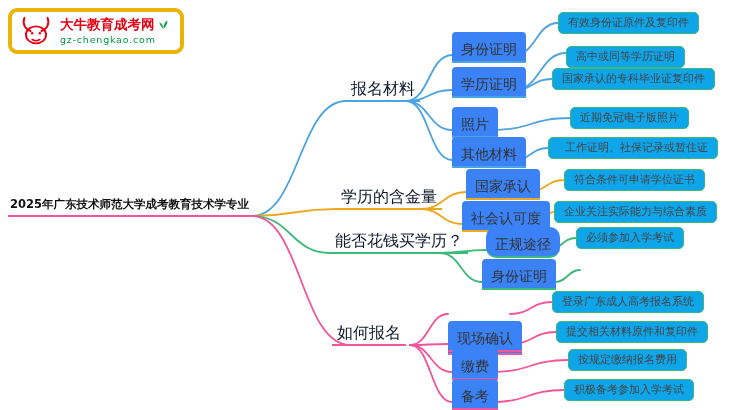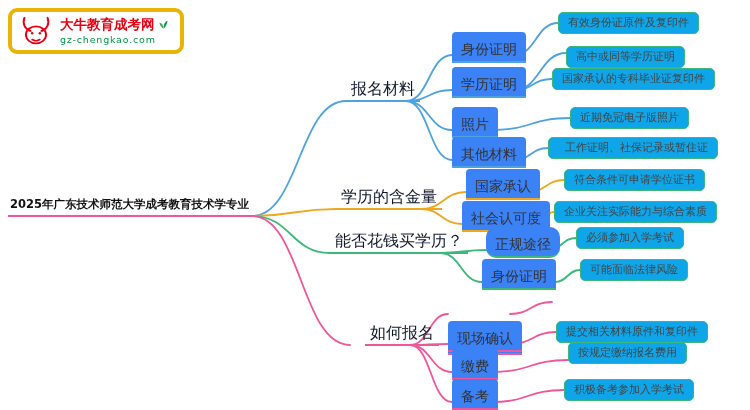--- a/index.html
+++ b/index.html
@@ -93,21 +93,21 @@
       </div>
       <div class="logo-url">gz-chengkao.com</div>
     </div>
   </div>
 
   <div class="node root" id="n-root" style="left: 8px; top: 195px; border-bottom-color: rgb(240, 86, 155);">2025年广东技术师范大学成考教育技术学专业</div>
 
   <div class="node blabel" id="n-b0" style="left: 346px; top: 79px; border-bottom-color: rgb(77, 163, 224);">报名材料</div>
   <div class="node blabel" id="n-b1" style="left: 336px; top: 187px; border-bottom-color: rgb(237, 168, 32);">学历的含金量</div>
   <div class="node blabel" id="n-b2" style="left: 330px; top: 231px; border-bottom-color: rgb(60, 184, 120);">能否花钱买学历？</div>
-  <div class="node blabel" id="n-b3" style="left: 365px; top: 323px; border-bottom-color: rgb(240, 86, 155);">如何报名</div>
+  <div class="node blabel" id="n-b3" style="left: 332px; top: 323px; border-bottom-color: rgb(240, 86, 155);">如何报名</div>
 
   <div class="node child" id="n-b0c0" style="left: 452px; top: 32px; border-bottom-color: rgb(77, 163, 224);">身份证明</div>
   <div class="node child" id="n-b0c1" style="left: 452px; top: 67px; border-bottom-color: rgb(77, 163, 224);">学历证明</div>
   <div class="node child" id="n-b0c2" style="left: 452px; top: 107px; border-bottom-color: rgb(77, 163, 224);">照片</div>
   <div class="node child" id="n-b0c3" style="left: 452px; top: 137px; border-bottom-color: rgb(77, 163, 224);">其他材料</div>
 
   <div class="node child" id="n-b1c0" style="left: 466px; top: 169px; border-bottom-color: rgb(237, 168, 32);">国家承认</div>
   <div class="node child" id="n-b1c1" style="left: 462px; top: 201px; border-bottom-color: rgb(237, 168, 32);">社会认可度</div>
 
   <div class="node child" id="n-b2c0" style="left: 486px; top: 227px; border-bottom-color: rgb(60, 184, 120); border-radius: 10px;">正规途径</div>
@@ -121,19 +121,19 @@
   <div class="node leaf" id="n-b0c0l0" style="left: 558px; top: 12px; border-color: rgb(60, 184, 120);">有效身份证原件及复印件</div>
   <div class="node leaf" id="n-b0c1l0" style="left: 566px; top: 46px; border-color: rgb(60, 184, 120);">高中或同等学历证明</div>
   <div class="node leaf" id="n-b0c1l1" style="left: 552px; top: 68px; border-color: rgb(60, 184, 120);">国家承认的专科毕业证复印件</div>
   <div class="node leaf" id="n-b0c2l0" style="left: 570px; top: 107px; border-color: rgb(60, 184, 120);">近期免冠电子版照片</div>
   <div class="node leaf" id="n-b0c3l0" style="left: 548px; top: 137px; border-color: rgb(60, 184, 120); padding-left: 16px;">工作证明、社保记录或暂住证</div>
 
   <div class="node leaf" id="n-b1c0l0" style="left: 564px; top: 169px; border-color: rgb(60, 184, 120);">符合条件可申请学位证书</div>
   <div class="node leaf" id="n-b1c1l0" style="left: 554px; top: 201px; border-color: rgb(60, 184, 120);">企业关注实际能力与综合素质</div>
 
   <div class="node leaf" id="n-b2c0l0" style="left: 576px; top: 227px; border-color: rgb(60, 184, 120);">必须参加入学考试</div>
-  <div class="node leaf" id="n-b2c1l0" style="left: 580px; top: 259px; border-color: rgb(60, 184, 120);">可能面临法律风险</div>
 
+  <div class="node leaf" id="n-b3c0l0" style="left: 552px; top: 291px; border-color: rgb(60, 184, 120);">登录广东成人高考报名系统</div>
   <div class="node leaf" id="n-b3c1l0" style="left: 556px; top: 321px; border-color: rgb(60, 184, 120);">提交相关材料原件和复印件</div>
-  <div class="node leaf" id="n-b3c2l0" style="left: 568px; top: 342px; border-color: rgb(60, 184, 120);">按规定缴纳报名费用</div>
+  <div class="node leaf" id="n-b3c2l0" style="left: 568px; top: 349px; border-color: rgb(60, 184, 120);">按规定缴纳报名费用</div>
   <div class="node leaf" id="n-b3c3l0" style="left: 564px; top: 379px; border-color: rgb(60, 184, 120);">积极备考参加入学考试</div>
 
 </div>
 
 </body></html>

